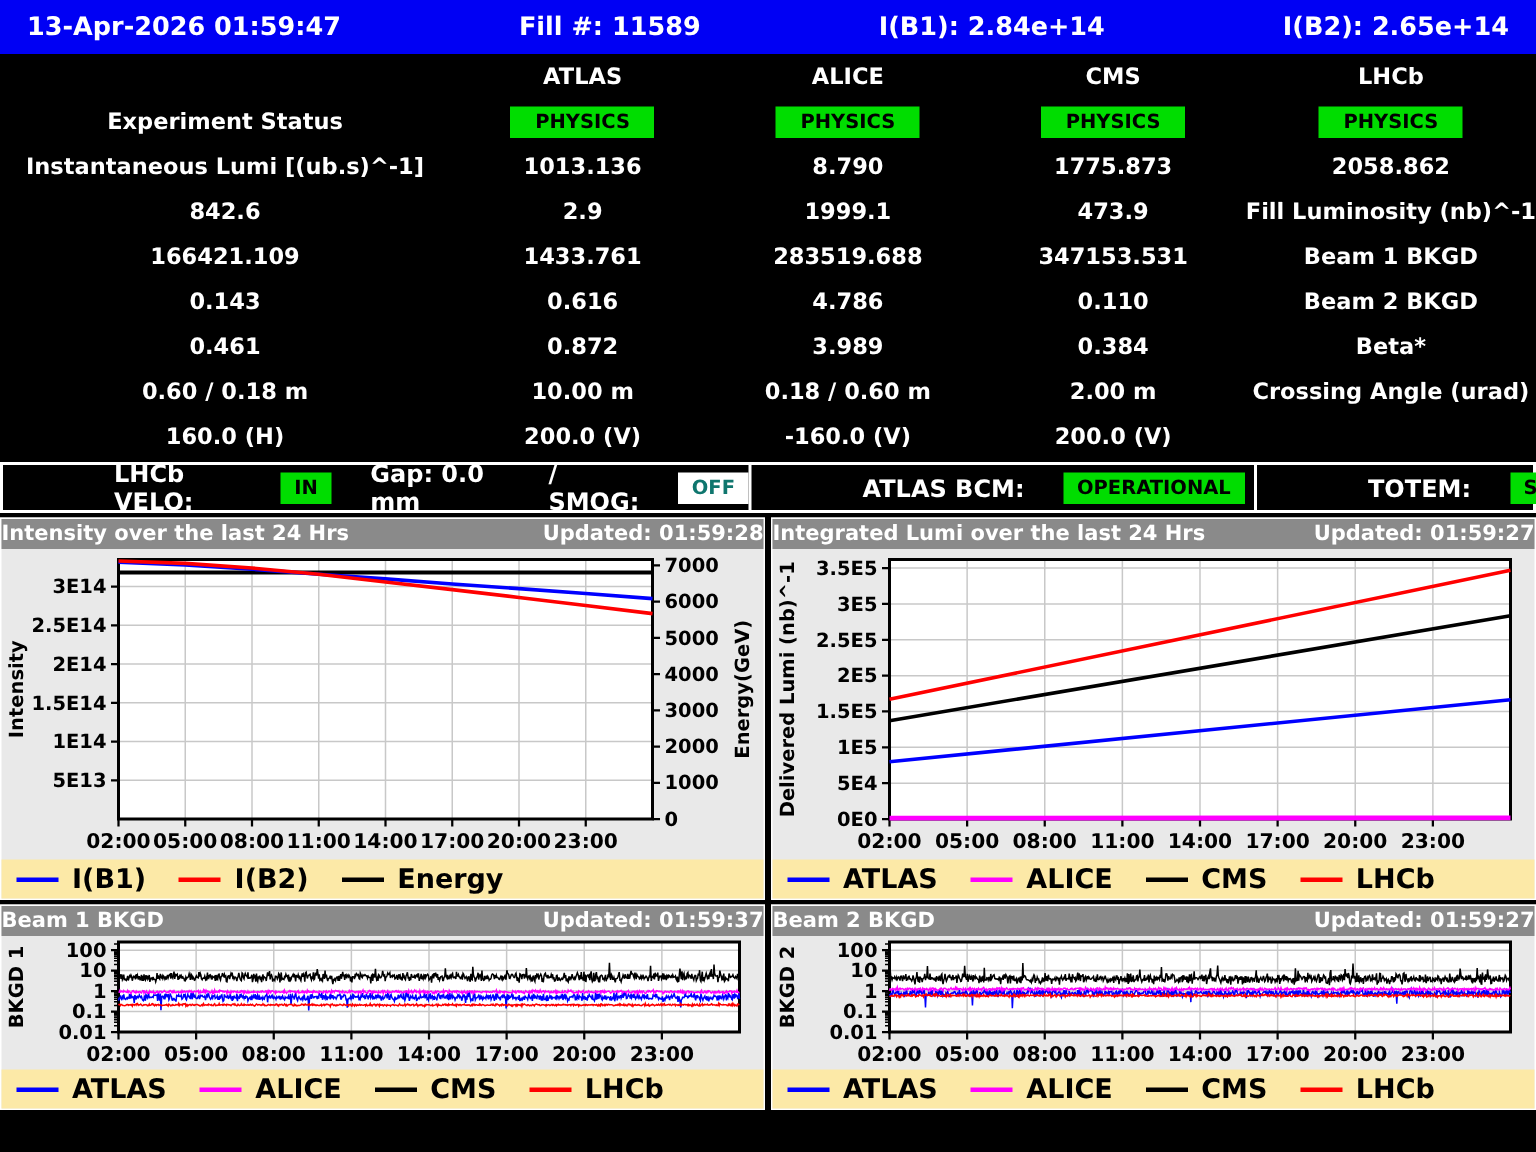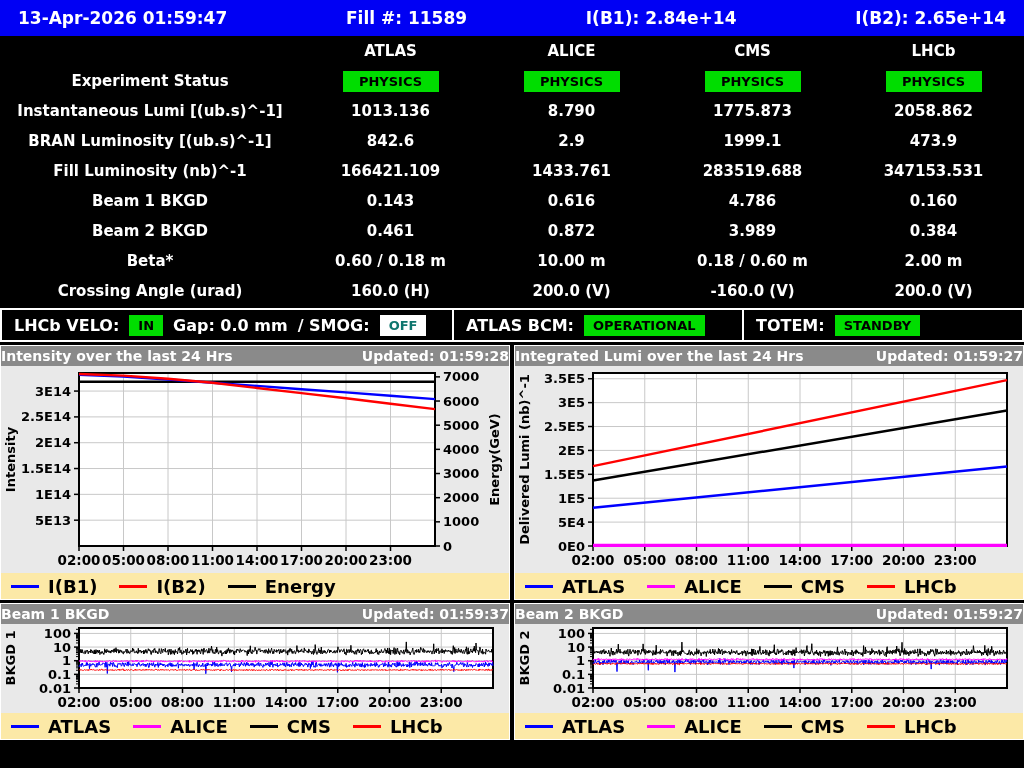--- a/index.html
+++ b/index.html
@@ -12,21 +12,21 @@
   
   .exp-table{height:270px;background:#000;color:#fff;display:grid;
              grid-template-columns:300px repeat(4,1fr);grid-auto-rows:30px;
              align-items:center;font-size:15px;}
   .exp-table .cell{text-align:center;white-space:nowrap;}
   .badge-green{display:inline-block;background:#00dd00;color:#000;font-size:13px;
                padding:3px 0;width:96px;text-align:center;}
   
   .statusbar{height:34px;margin:2px 0 3px 0;border:2px solid #fff;display:flex;
              align-items:stretch;color:#fff;font-size:16px;background:#000;}
-  .sb-sec{display:flex;align-items:center;gap:10px;padding-left:12px;}
+  .sb-sec{display:flex;align-items:center;gap:26px;padding-left:27px;margin-left:47px;}
   .sb-sec.bordered{border-right:2px solid #fff;}
   .sb-badge{font-size:13px;padding:3px 9px;}
   .sb-badge.green{background:#00dd00;color:#000000;}
   .sb-badge.white{background:#fff;color:#0f766e;}
   
   .charts{display:grid;grid-template-columns:510px 510px;grid-template-rows:255px 137px;
           column-gap:4px;row-gap:3px;background:#000;}
   .panel{border:1px solid #fff;background:#e9e9e9;display:flex;flex-direction:column;}
   .ptitle{height:20px;background:#8a8a8a;color:#fff;display:flex;align-items:center;
           justify-content:space-between;padding:0 0;font-size:14px;}
@@ -59,35 +59,34 @@
       <div class="cell">Experiment Status</div>
       <div class="cell"><span class="badge-green">PHYSICS</span></div>
       <div class="cell"><span class="badge-green">PHYSICS</span></div>
       <div class="cell"><span class="badge-green">PHYSICS</span></div>
       <div class="cell"><span class="badge-green">PHYSICS</span></div>
       <div class="cell">Instantaneous Lumi [(ub.s)^-1]</div>
       <div class="cell">1013.136</div>
       <div class="cell">8.790</div>
       <div class="cell">1775.873</div>
       <div class="cell">2058.862</div>
-      <div class="cell">BRAN Luminosity [(ub.s)^-1]</div>
       <div class="cell">842.6</div>
       <div class="cell">2.9</div>
       <div class="cell">1999.1</div>
       <div class="cell">473.9</div>
       <div class="cell">Fill Luminosity (nb)^-1</div>
       <div class="cell">166421.109</div>
       <div class="cell">1433.761</div>
       <div class="cell">283519.688</div>
       <div class="cell">347153.531</div>
       <div class="cell">Beam 1 BKGD</div>
       <div class="cell">0.143</div>
       <div class="cell">0.616</div>
       <div class="cell">4.786</div>
-      <div class="cell">0.160</div>
+      <div class="cell">0.110</div>
       <div class="cell">Beam 2 BKGD</div>
       <div class="cell">0.461</div>
       <div class="cell">0.872</div>
       <div class="cell">3.989</div>
       <div class="cell">0.384</div>
       <div class="cell">Beta*</div>
       <div class="cell">0.60 / 0.18 m</div>
       <div class="cell">10.00 m</div>
       <div class="cell">0.18 / 0.60 m</div>
       <div class="cell">2.00 m</div>

